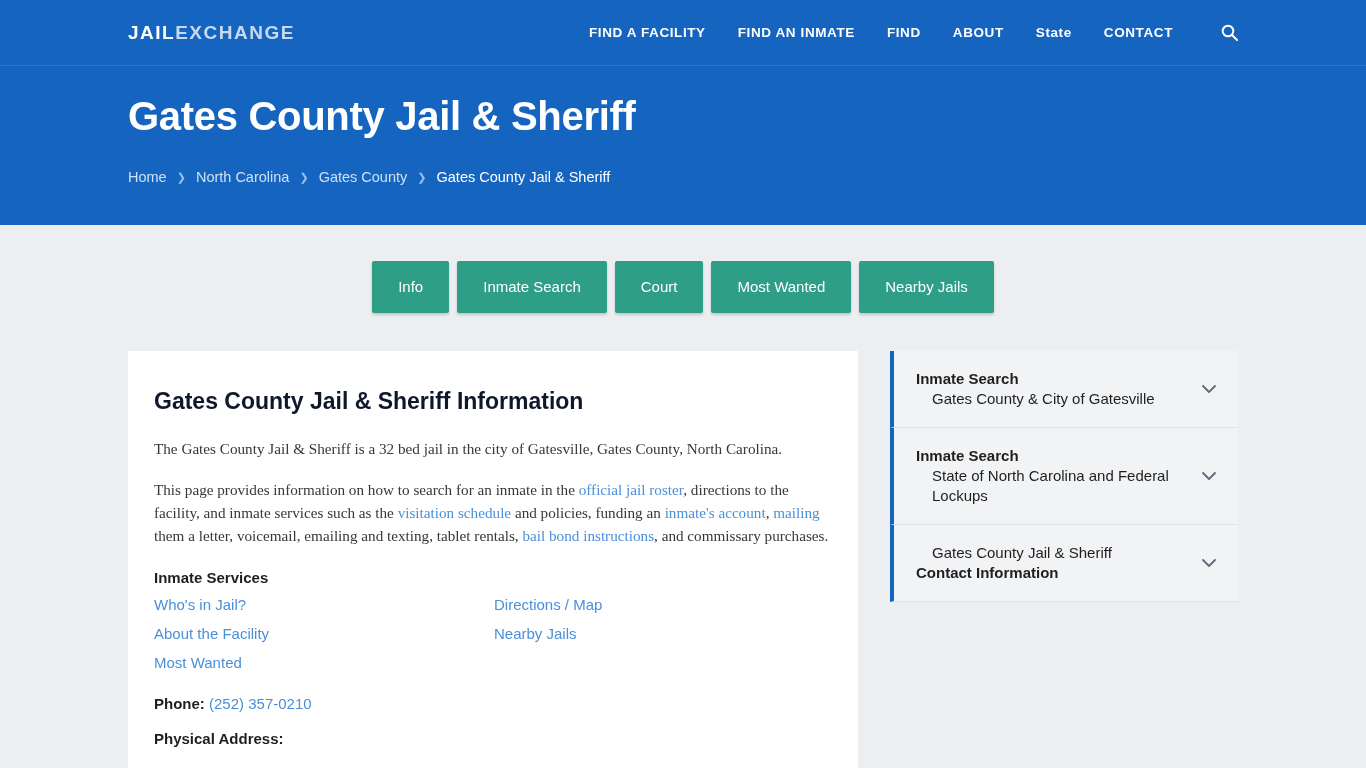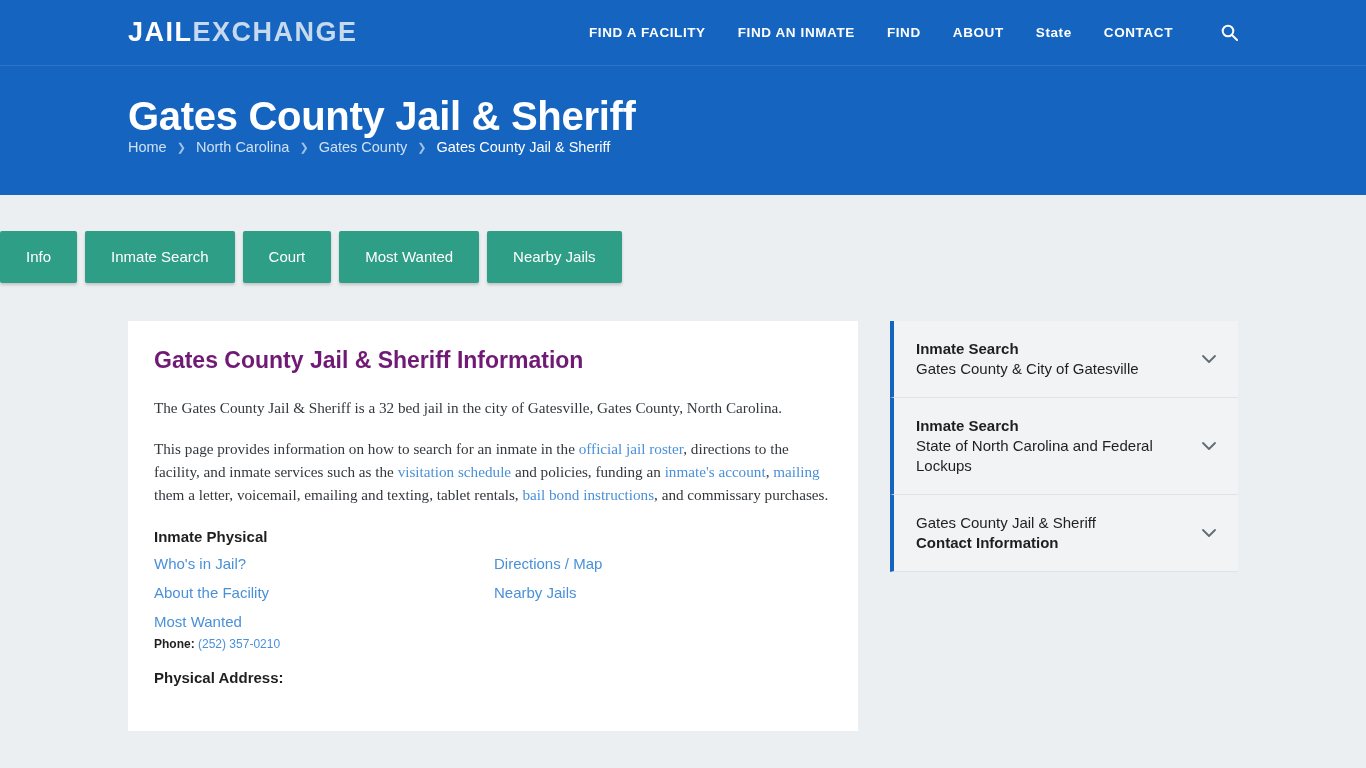--- a/index.html
+++ b/index.html
@@ -16,21 +16,21 @@
   
   .topbar {
     height: 65px;
     background: #1565c0;
     display: flex;
     align-items: center;
     padding: 0 128px 0 128px;
     position: relative;
   }
   .logo {
-    font-size: 27px;
+    font-size: 19px;
     font-weight: bold;
     letter-spacing: 1.5px;
     color: #ffffff;
     white-space: nowrap;
   }
   .logo .logo-light { color: #c7d9ee; }
   .mainnav {
     margin-left: auto;
     display: flex;
     align-items: center;
@@ -58,40 +58,42 @@
     border-top: 1px solid #2d74c7;
   }
   .hero h1 {
     margin: 0;
     color: #ffffff;
     font-size: 40px;
     font-weight: bold;
     letter-spacing: -0.3px;
   }
   .breadcrumb {
+    margin-top: 30px;
     display: flex;
     align-items: center;
     gap: 10px;
     font-size: 14.5px;
     color: #ffffff;
   }
   .breadcrumb a {
     color: #cfe0f3;
     text-decoration: none;
   }
   .breadcrumb .current { color: #ffffff; }
   .chev {
     color: #9fc1e6;
     font-size: 11px;
     display: inline-block;
   }
 
   
   .tabsrow {
     display: flex;
+    justify-content: center;
     gap: 8px;
     padding: 36px 0 0 0;
   }
   .tabbtn {
     background: #2e9e86;
     color: #ffffff;
     font-size: 15px;
     border: none;
     border-radius: 2px;
     padding: 0 26px;
@@ -110,23 +112,23 @@
     padding: 38px 128px 0 128px;
     align-items: flex-start;
   }
   .maincard {
     background: #ffffff;
     width: 730px;
     padding: 26px 26px 30px 26px;
     min-height: 410px;
   }
   .maincard h2 {
-    margin: 0 0 22px 0;
+    margin: 11px 0 22px 0;
     font-size: 23px;
-    color: #701a75;
+    color: #0f172a;
     font-weight: bold;
   }
   .maincard p {
     margin: 0 0 18px 0;
     font-size: 15.2px;
     line-height: 23px;
     color: #33383d;
     font-family: Liberation Serif, serif;
   }
   .maincard a { color: #4a90d9; text-decoration: none; }
@@ -141,22 +143,22 @@
     grid-template-columns: 340px 340px;
     row-gap: 12px;
     column-gap: 0;
   }
   .services a {
     font-size: 15px;
     color: #4a90d9;
     text-decoration: none;
   }
   .phoneline {
-    margin-top: 7px;
-    font-size: 12px;
+    margin-top: 24px;
+    font-size: 15px;
     color: #1f1f1f;
   }
   .phoneline b { font-weight: bold; }
   .phoneline a { color: #4a90d9; text-decoration: none; }
   .addrlabel {
     margin-top: 18px;
     font-size: 15px;
     font-weight: bold;
     color: #1f1f1f;
   }
@@ -173,21 +175,21 @@
     cursor: pointer;
   }
   .acc-text {
     flex: 1;
     font-size: 15px;
     line-height: 20px;
     color: #1f1f1f;
   }
   .acc-text .l1 { font-weight: bold; }
   .acc-text .l2 { font-weight: bold; }
-  .acc-text .l1.normal { font-weight: normal; }
+  .acc-text .l1.normal { font-weight: normal; margin-left: 16px; }
   .acc-arrow {
     width: 22px;
     height: 22px;
     flex: 0 0 22px;
     margin-left: 10px;
     color: #5f6b76;
   }
 </style>
 </head>
 <body>
@@ -237,21 +239,21 @@
 
   <div class="maincard">
     <h2>Gates County Jail &amp; Sheriff Information</h2>
 
     <p>The Gates County Jail &amp; Sheriff is a 32 bed jail in the city of Gatesville, Gates County, North Carolina.</p>
 
     <p>
       <span>This page provides information on how to search for an inmate in the </span><a href="#">official jail roster</a><span>, directions to the facility, and inmate services such as the </span><a href="#">visitation schedule</a><span> and policies, funding an </span><a href="#">inmate's account</a><span>, </span><a href="#">mailing</a><span> them a letter, voicemail, emailing and texting, tablet rentals, </span><a href="#">bail bond instructions</a><span>, and commissary purchases.</span>
     </p>
 
-    <div class="sec-title">Inmate Physical</div>
+    <div class="sec-title">Inmate Services</div>
 
     <div class="services">
       <a href="#">Who's in Jail?</a>
       <a href="#">Directions / Map</a>
       <a href="#">About the Facility</a>
       <a href="#">Nearby Jails</a>
       <a href="#">Most Wanted</a>
     </div>
 
     <div class="phoneline">

